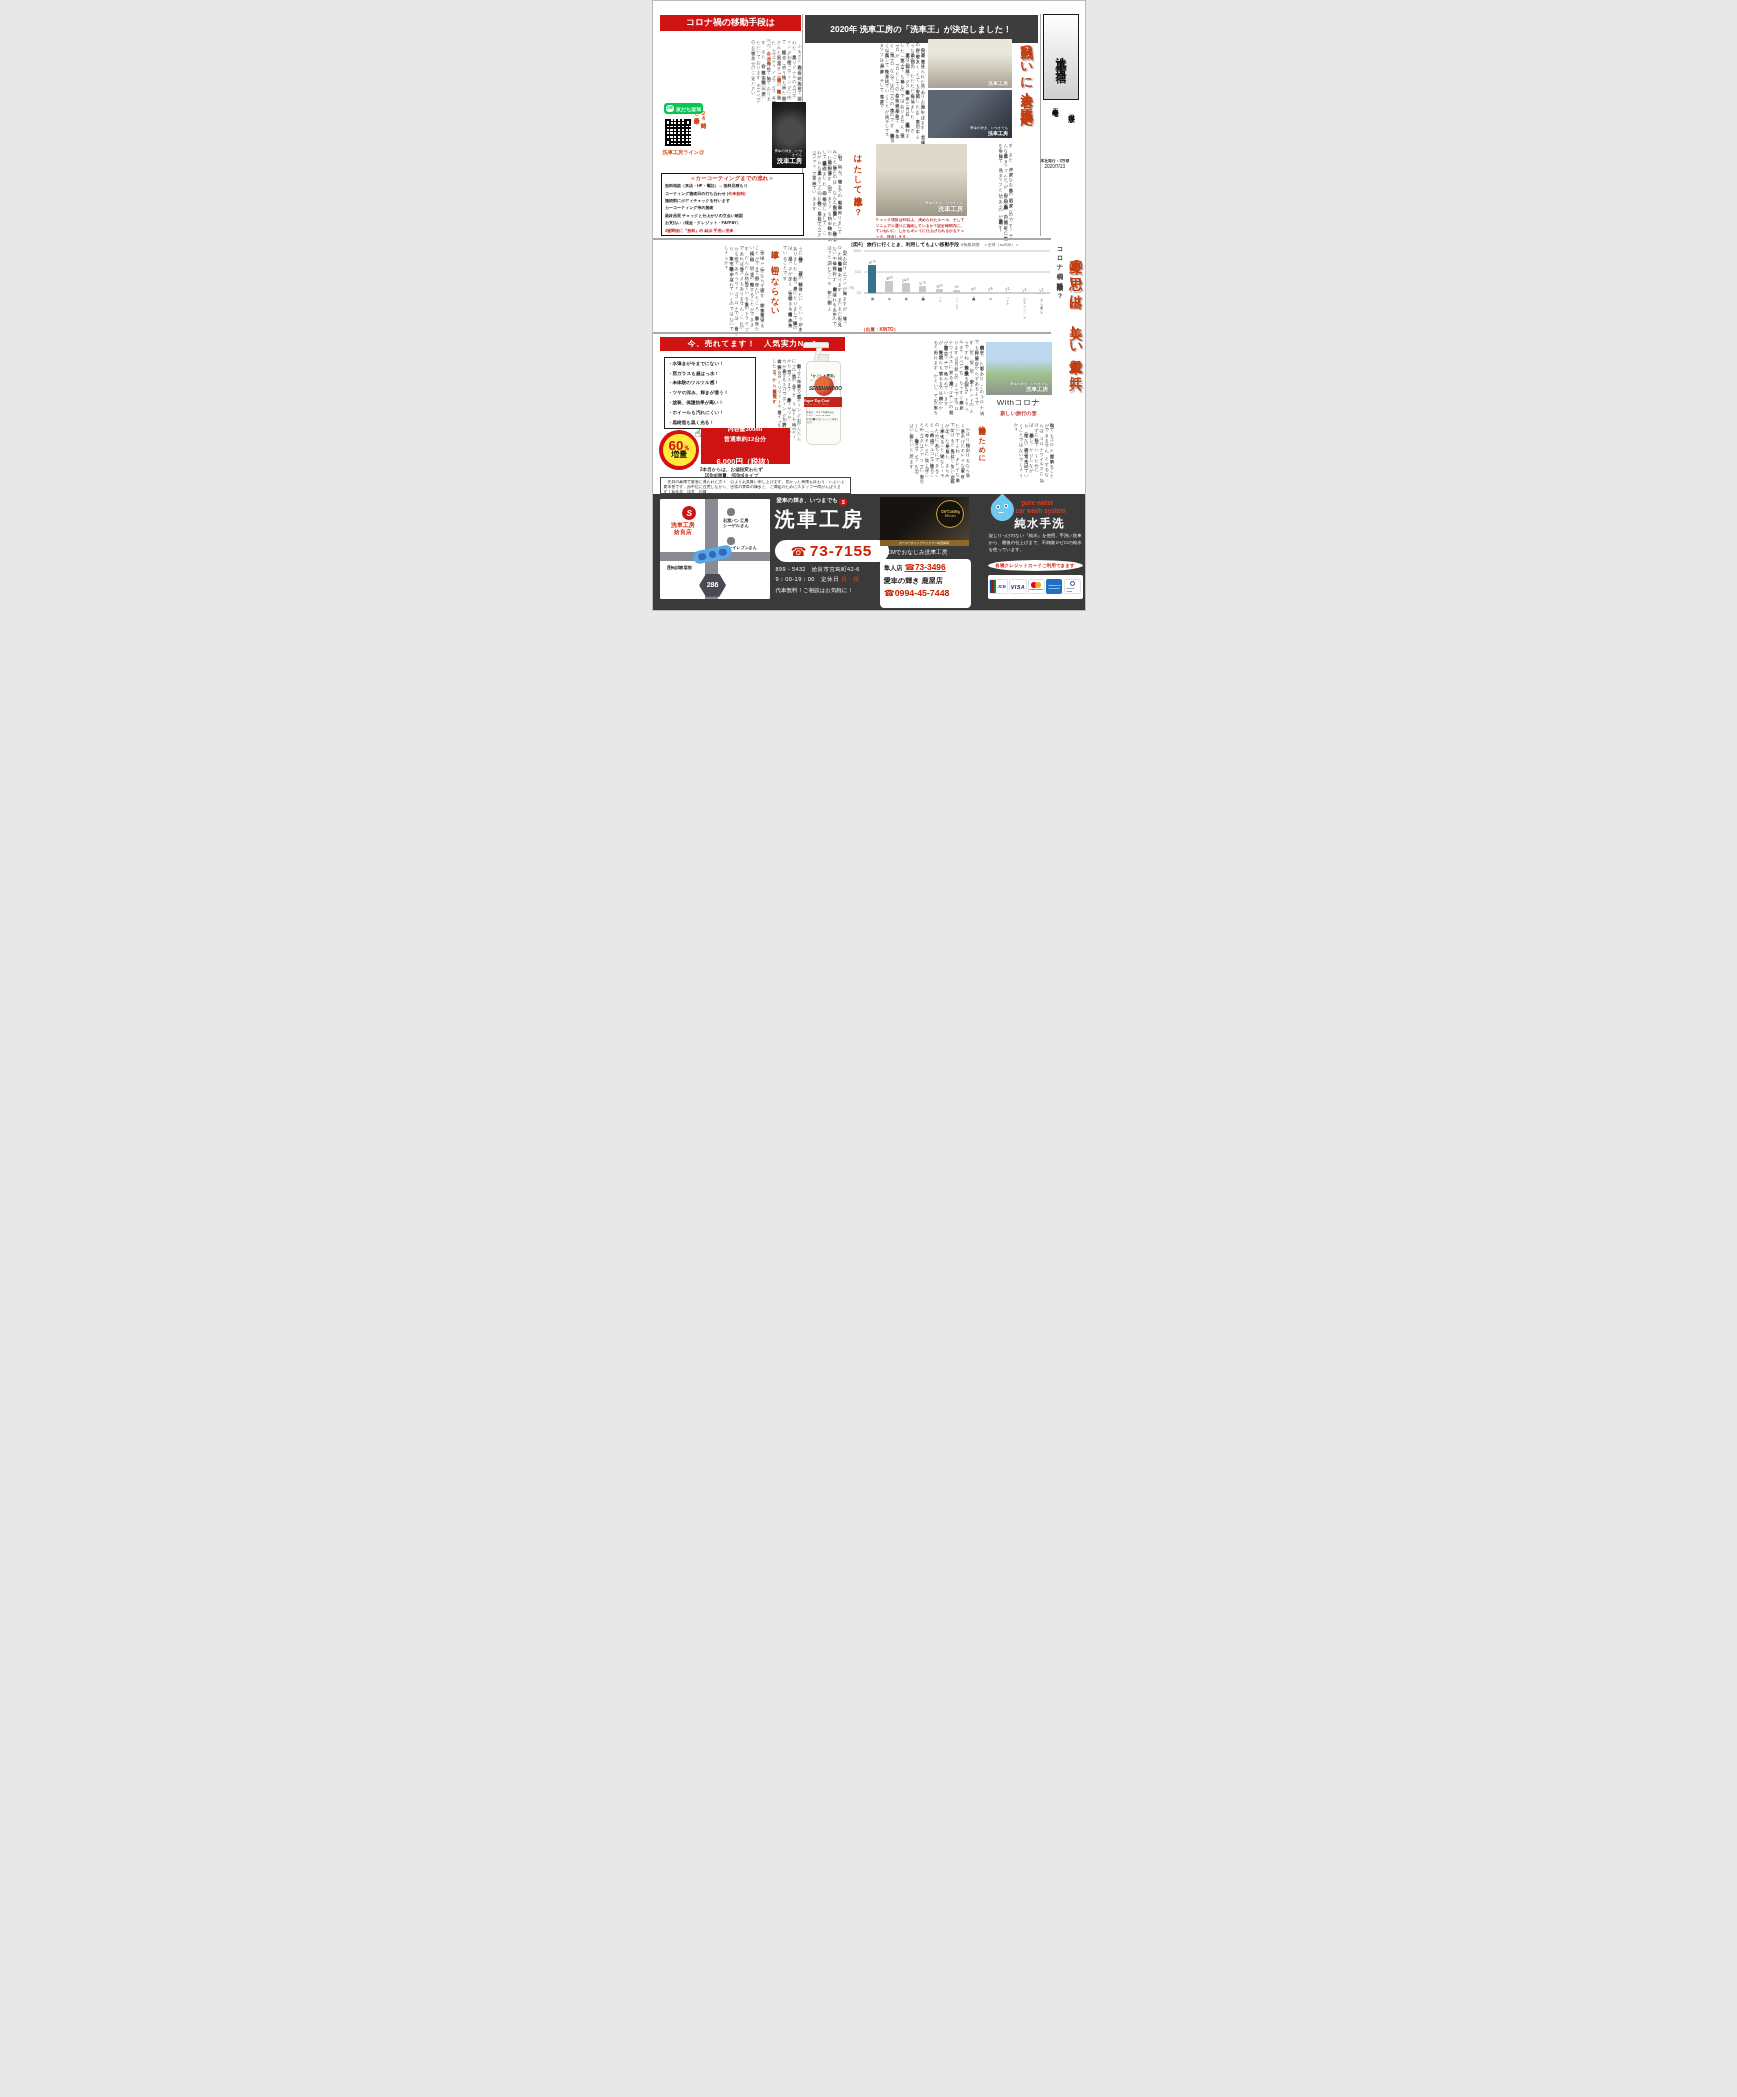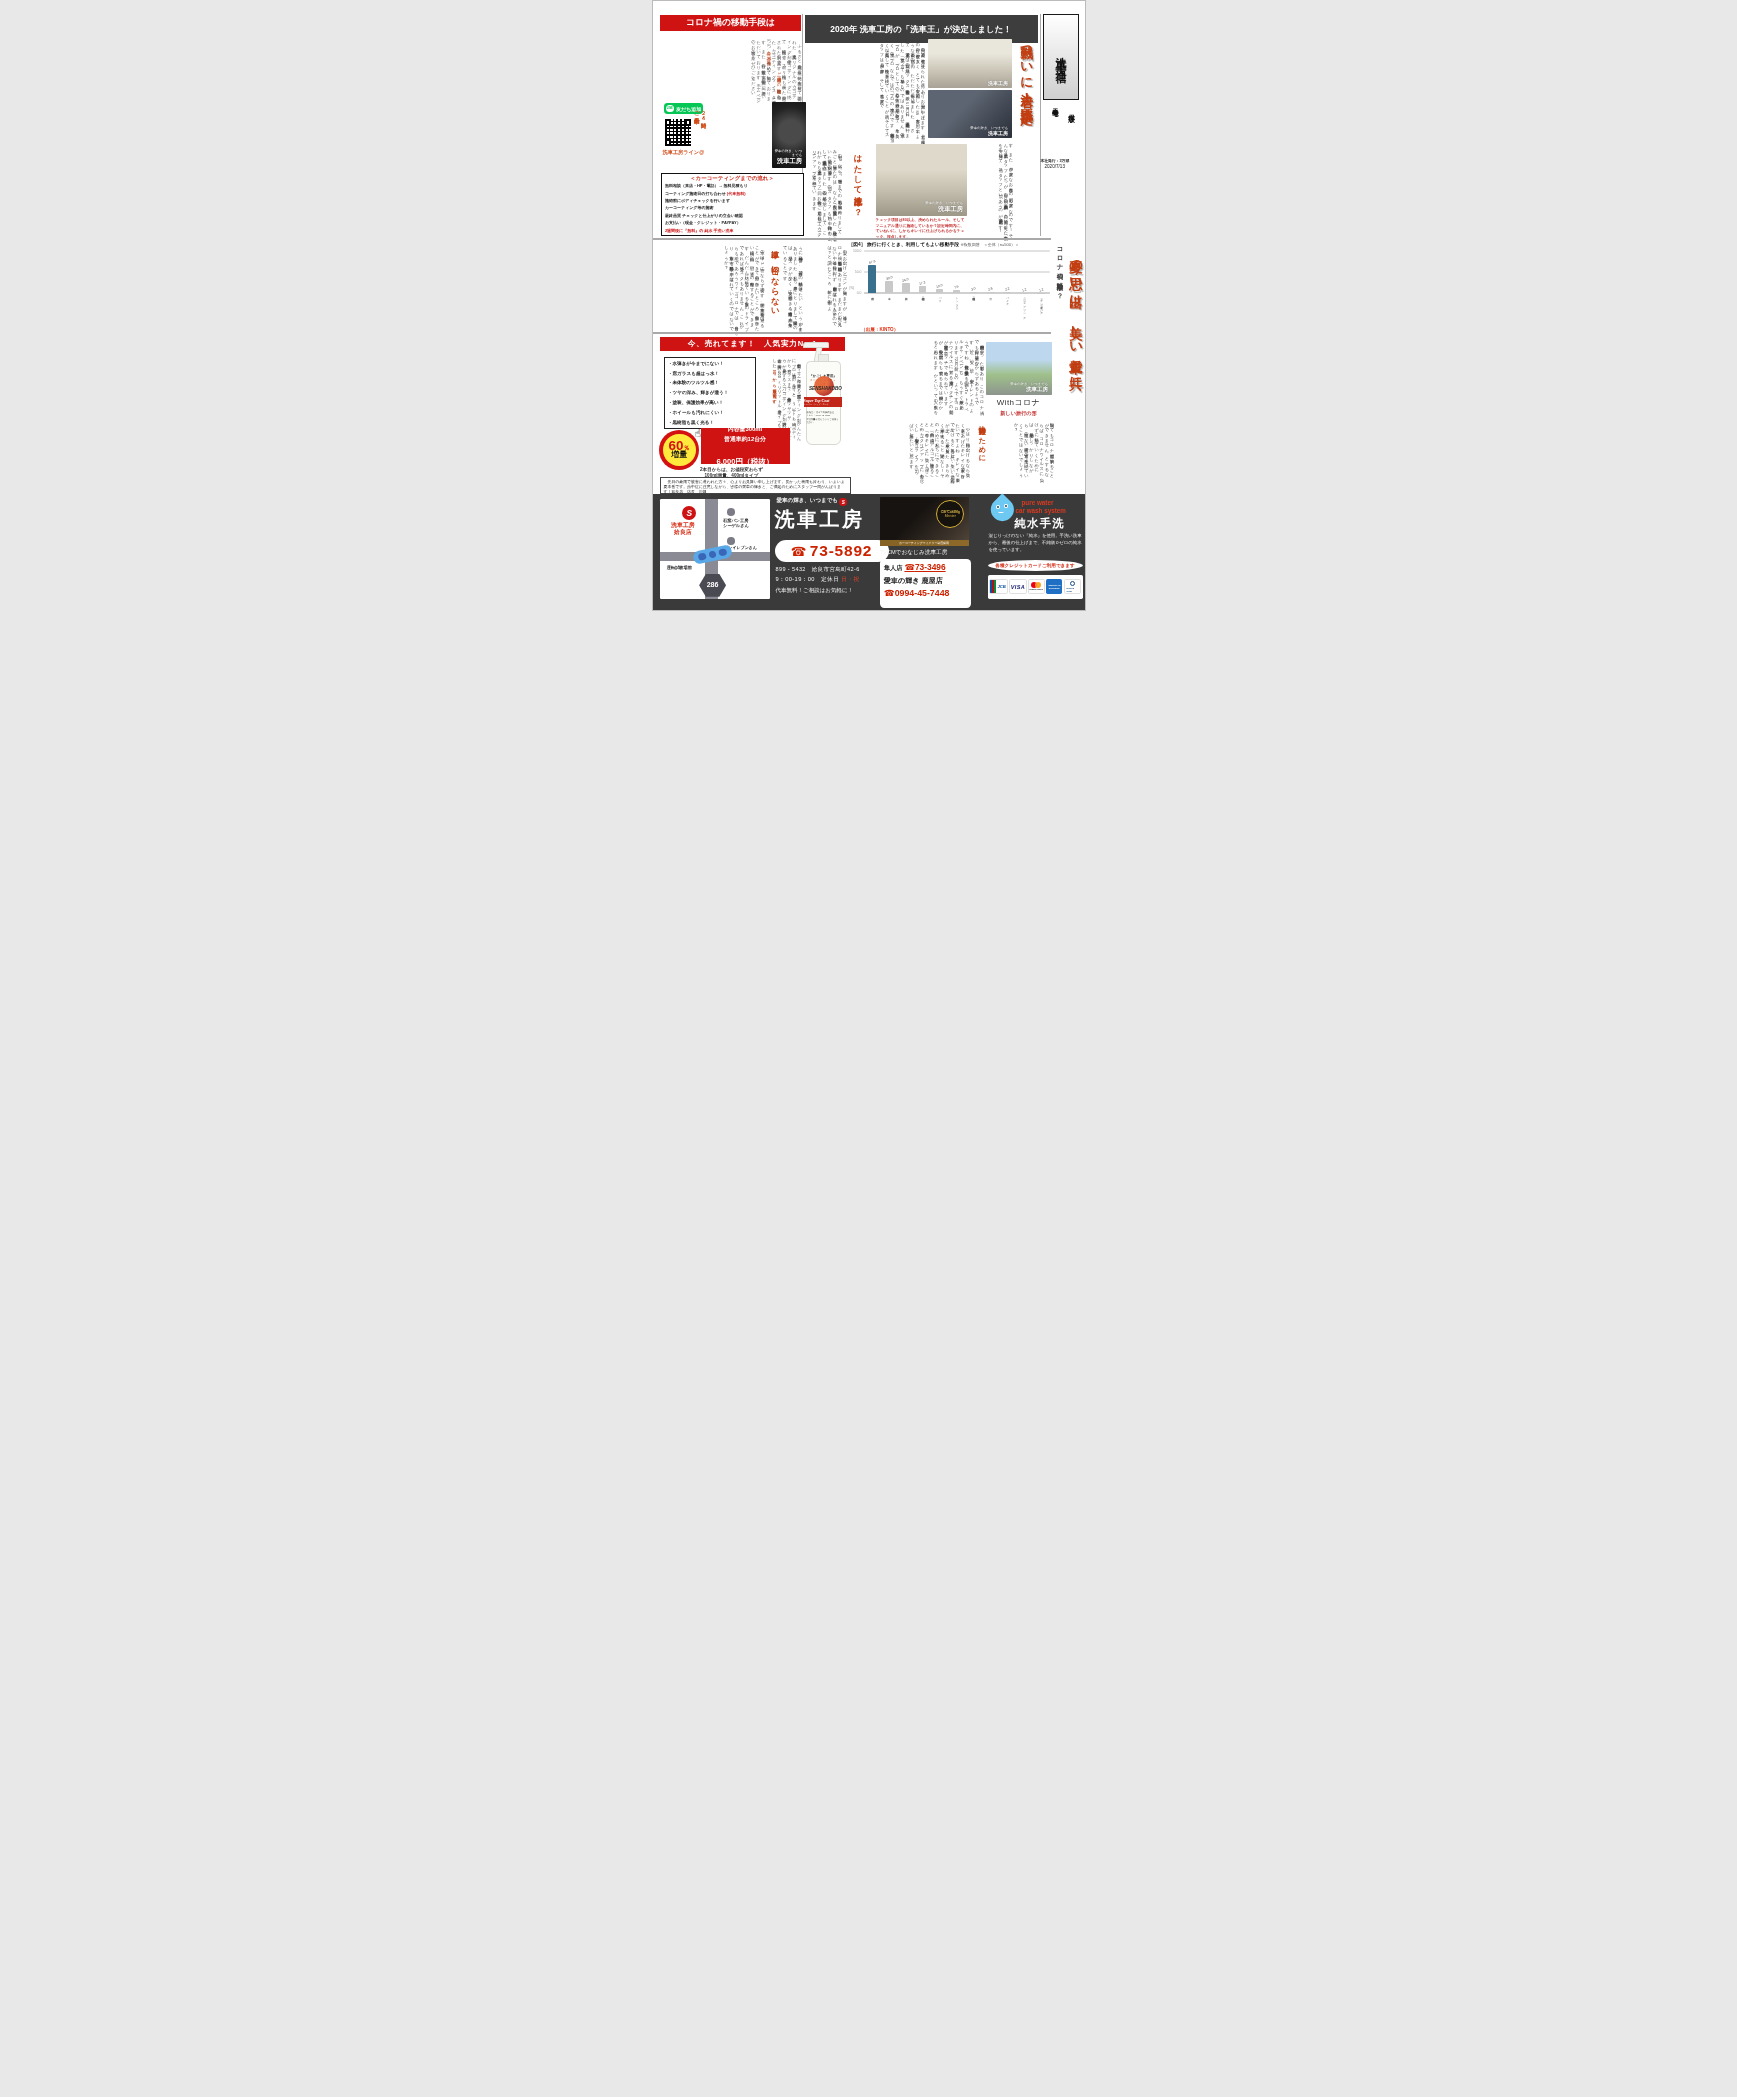--- a/index.html
+++ b/index.html
@@ -402,21 +402,21 @@
       <div class="hex" style="left:39px;top:75px;width:27px;height:22.7px;">286</div>
     </div>
 
     <div class="abs" style="left:124px;top:3.4px;color:#f2f2f2;font-size:5.5px;font-weight:bold;">
       <span>愛車の輝き、いつまでも</span>
       <span class="slogo" style="width:7.6px;height:7.6px;font-size:4.6px;vertical-align:-1.3px;">S</span>
     </div>
     <div class="abs" style="left:122px;top:11.7px;color:#fff;font-size:20px;font-weight:bold;font-family:'Liberation Serif',serif;letter-spacing:2.5px;">洗車工房</div>
     <div class="abs pill" style="left:122px;top:46px;width:114px;height:22px;">
       <span class="phone-red" style="font-size:12.6px;">☎</span>
-      <span class="phone-red" style="font-size:15.5px;letter-spacing:0.8px;">73-5892</span>
+      <span class="phone-red" style="font-size:15.5px;letter-spacing:0.8px;">73-7155</span>
     </div>
     <div class="abs" style="left:123px;top:72px;color:#f2f2f2;font-size:5.5px;letter-spacing:0.4px;">899 - 5432　姶良市宮島町42-6</div>
     <div class="abs" style="left:123px;top:82px;color:#f2f2f2;font-size:5.7px;letter-spacing:0.4px;">
       <span>9：00-19：00</span>　<span>定休日</span>
       <span style="color:#e0452a;">日・祝</span>
     </div>
     <div class="abs" style="left:123px;top:93px;color:#f2f2f2;font-size:5.5px;">代車無料！ご相談はお気軽に！</div>
 
     <div class="photo" style="left:227px;top:2.5px;width:89px;height:49px;background:linear-gradient(135deg,#171310 0 40%,#3d342c 80%,#55483a 100%);">
       <div class="meister" style="right:4.2px;top:3.4px;width:28px;height:28px;">

